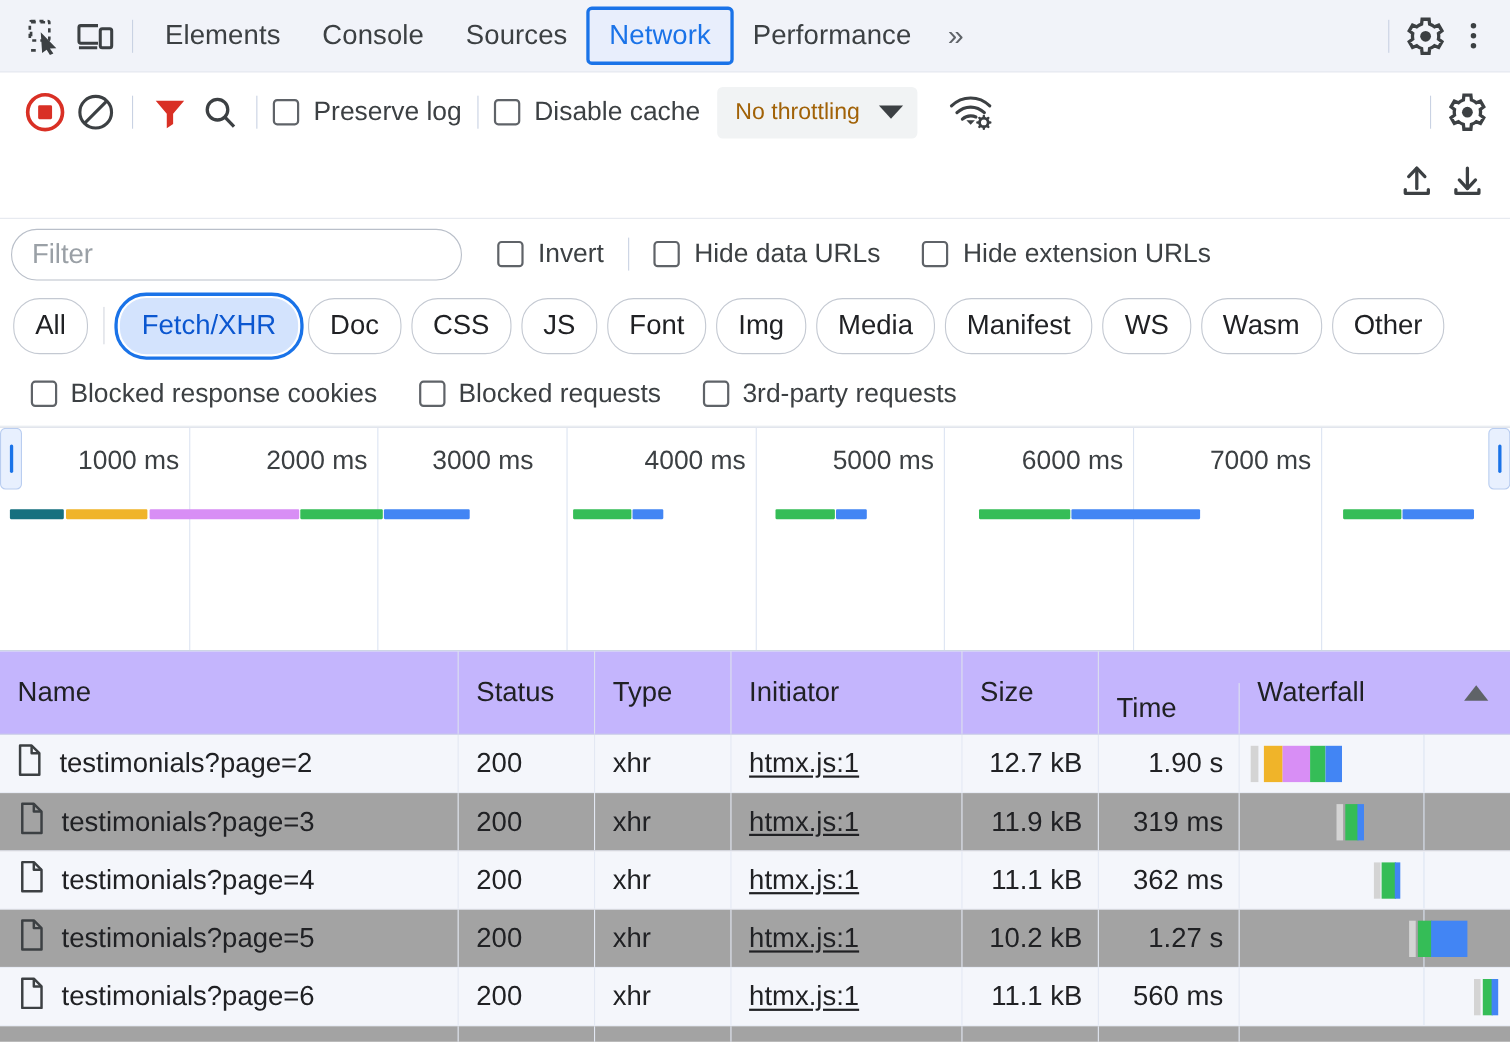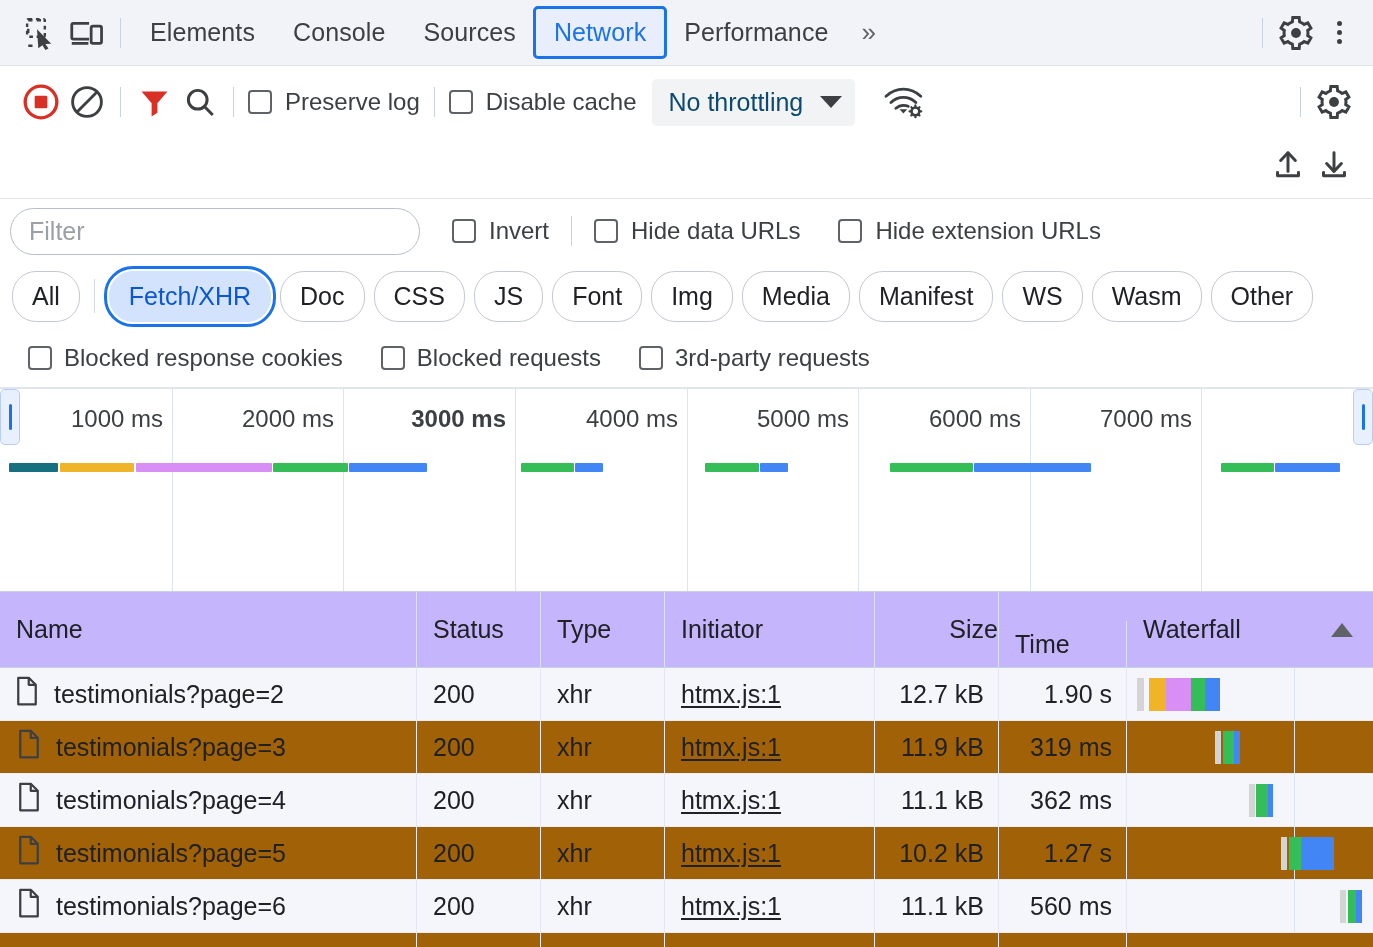--- a/index.html
+++ b/index.html
@@ -95,21 +95,21 @@
   .throttle {
     display: flex; align-items: center;
     background: #f1f3f4;
     border-radius: 5px;
     height: 47px;
     padding: 0 13px 0 16px;
     gap: 17px;
     margin-left: 12px;
     flex: 0 0 auto;
   }
-  .throttle .tlabel { font-size: 25px; color: #0c4a6e; white-space: nowrap; }
+  .throttle .tlabel { font-size: 21px; color: #a16207; white-space: nowrap; }
   .caret {
     width: 0; height: 0;
     border-left: 11px solid transparent;
     border-right: 11px solid transparent;
     border-top: 12px solid #3c4043;
   }
 
   
   .filterzone {
     background: #fff;
@@ -237,21 +237,21 @@
     border-right: 11px solid transparent;
     border-bottom: 14px solid #5f6368;
   }
   .trow {
     display: flex;
     height: 53px;
     border-bottom: 1px solid #e8ecf5;
     position: relative;
   }
   .trow.odd { background: #f4f6fb; }
-  .trow.even { background: #a16207; }
+  .trow.even { background: #a3a3a3; }
   .td {
     display: flex; align-items: center;
     font-size: 25px;
     color: #202124;
     padding-left: 16px;
     border-right: 1px solid #e3e8f3;
     overflow: hidden;
     white-space: nowrap;
   }
   .td.num { justify-content: flex-end; padding-right: 14px; padding-left: 6px; }
@@ -443,21 +443,21 @@
   </div>
 </div>
 
 <div class="overview">
   <div class="ovgrid" id="ov-grid">
       <div class="ovline" style="left: 172px;"></div>
       <div class="ovlabel" style="left: 172px;">1000 ms</div>
       <div class="ovline" style="left: 343px;"></div>
       <div class="ovlabel" style="left: 343px;">2000 ms</div>
       <div class="ovline" style="left: 515px;"></div>
-      <div class="ovlabel" style="left: 515px; font-weight: bold;">3000 ms</div>
+      <div class="ovlabel" style="left: 494px;">3000 ms</div>
       <div class="ovline" style="left: 687px;"></div>
       <div class="ovlabel" style="left: 687px;">4000 ms</div>
       <div class="ovline" style="left: 858px;"></div>
       <div class="ovlabel" style="left: 858px;">5000 ms</div>
       <div class="ovline" style="left: 1030px;"></div>
       <div class="ovlabel" style="left: 1030px;">6000 ms</div>
       <div class="ovline" style="left: 1201px;"></div>
       <div class="ovlabel" style="left: 1201px;">7000 ms</div>
       <div class="ovbar" style="left: 9px; width: 49px; top: 74px; background: rgb(22, 112, 127);"></div>
       <div class="ovbar" style="left: 60px; width: 74px; top: 74px; background: rgb(240, 180, 41);"></div>
@@ -484,21 +484,21 @@
       </div>
       <div class="th" style="width: 124px; flex: 0 0 124px;">
         <span>Status</span>
       </div>
       <div class="th" style="width: 124px; flex: 0 0 124px;">
         <span>Type</span>
       </div>
       <div class="th" style="width: 210px; flex: 0 0 210px;">
         <span>Initiator</span>
       </div>
-      <div class="th" style="width: 124px; flex: 0 0 124px; justify-content: flex-end;">
+      <div class="th" style="width: 124px; flex: 0 0 124px;">
         <span>Size</span>
       </div>
       <div class="th" style="width: 128px; flex: 0 0 128px; margin-top: 29px;">
         <span>Time</span>
       </div>
       <div class="th last" style="width: 246px; flex: 0 0 246px;">
         <span>Waterfall</span>
         <span class="sortarrow"></span>
       </div>
     </div>

